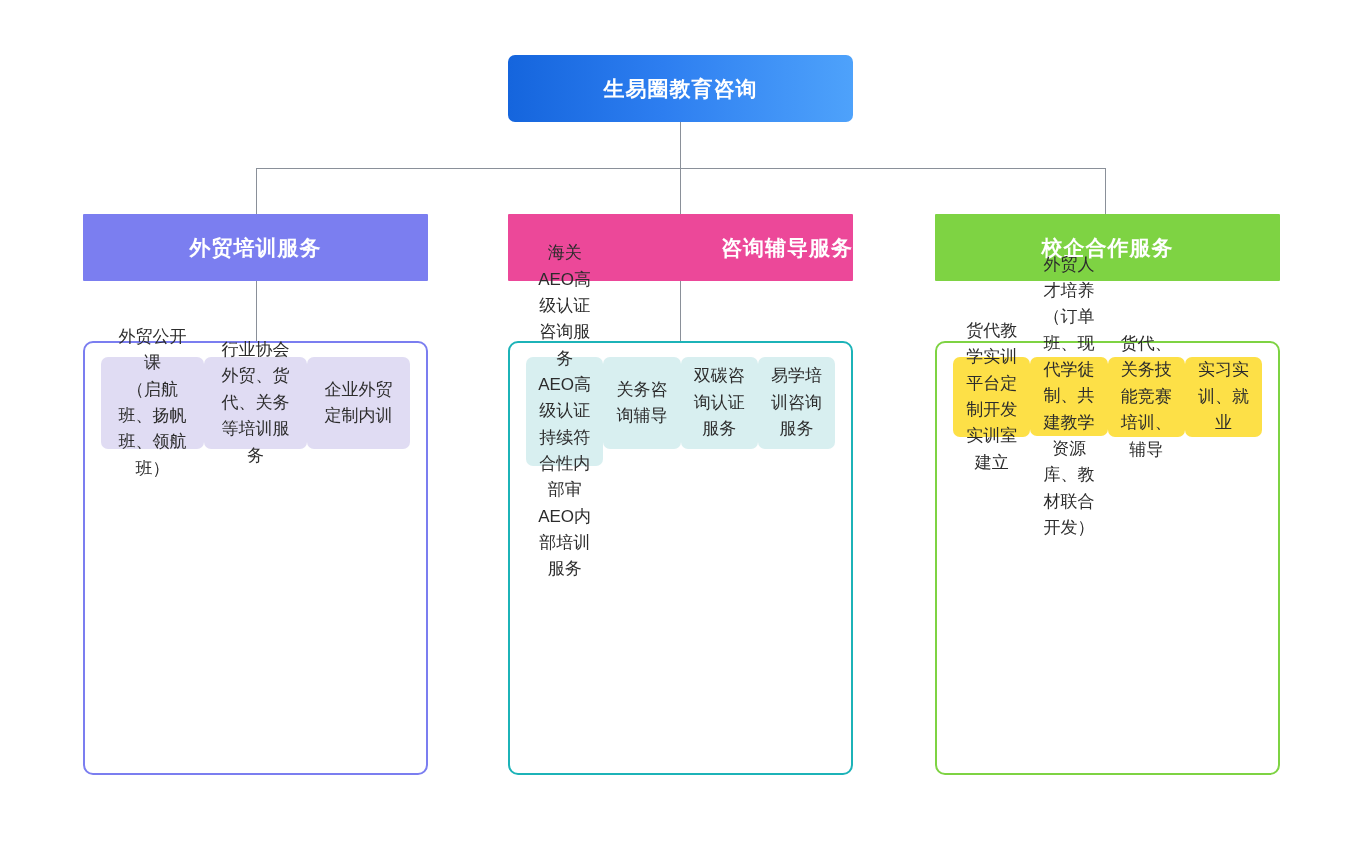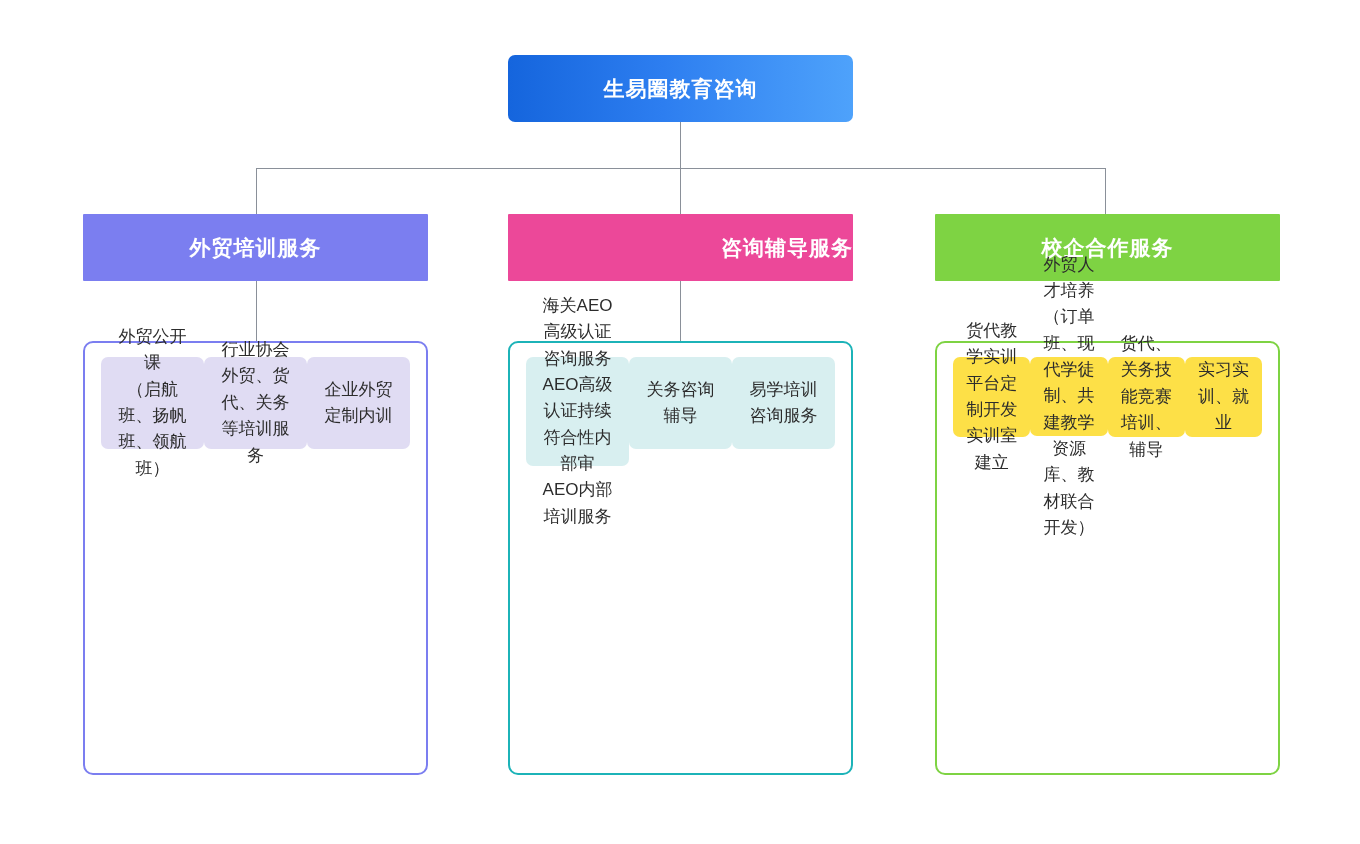--- a/index.html
+++ b/index.html
@@ -162,20 +162,21 @@
 
   <div class="branch middle">
     <div class="branch-header">
       <span>咨询辅导服务</span>
     </div>
     <div class="branch-body">
       <div class="service-card">海关AEO高级认证咨询服务
 AEO高级认证持续符合性内部审
 AEO内部培训服务</div>
       <div class="service-card">关务咨询辅导</div>
+      <div class="service-card">双碳咨询认证服务</div>
       <div class="service-card">易学培训咨询服务</div>
     </div>
   </div>
 
   <div class="branch right">
     <div class="branch-header">
       <span>校企合作服务</span>
     </div>
     <div class="branch-body">
       <div class="service-card">货代教学实训平台定制开发

